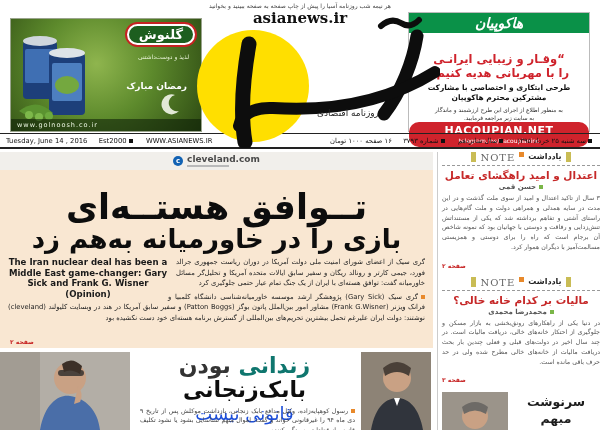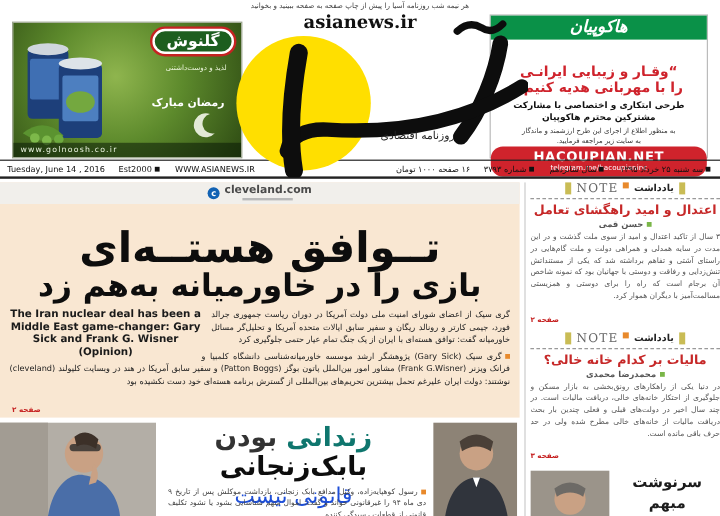--- a/index.html
+++ b/index.html
@@ -46,21 +46,21 @@
            display:flex;align-items:center;font-size:6.8px;color:#111;padding:0 6px;box-sizing:border-box;
            justify-content:space-between;}
   .sq{display:inline-block;width:4px;height:4px;background:#111;margin:0 2px;vertical-align:middle;}
   .logo-gap{width:95px;}
 
   
   .main-article{left:0;top:152px;width:433px;height:196px;background:#f9e7d2;}
   .source-strip{height:18px;background:#f1efeb;display:flex;align-items:center;justify-content:center;gap:4px;}
   .clv-circle{width:10px;height:10px;border-radius:50%;background:#1262b3;color:#fff;font-size:7px;
               font-weight:bold;display:flex;align-items:center;justify-content:center;}
-  .clv-wrap{display:flex;flex-direction:column;align-items:center;}
+  .clv-wrap{display:flex;flex-direction:column;}
   .clv-text{font-size:9px;font-weight:bold;color:#4a4a4a;line-height:1;}
   .clv-sub{width:42px;height:2px;background:#b9b9b9;margin-top:1px;}
   .mh1{text-align:center;font-size:35px;font-weight:800;color:#0d0d0d;line-height:1.02;margin-top:20px;}
   .mh2{text-align:center;font-size:26px;font-weight:800;color:#0d0d0d;line-height:1.05;}
   .lead{padding:4px 8px 0;}
   .eng-lead{float:left;width:160px;font-size:8.6px;font-weight:bold;color:#1a1a1a;line-height:1.25;
             direction:ltr;text-align:center;}
   .fa-para{direction:rtl;text-align:justify;font-size:6.8px;color:#222;line-height:1.55;margin:0 0 3px 168px;}
   .fa-para2{direction:rtl;text-align:justify;font-size:6.8px;color:#222;line-height:1.55;margin:2px 0 0 0;clear:none;}
   .bullet-sq{display:inline-block;width:4px;height:4px;background:#e8892b;margin-left:3px;}

